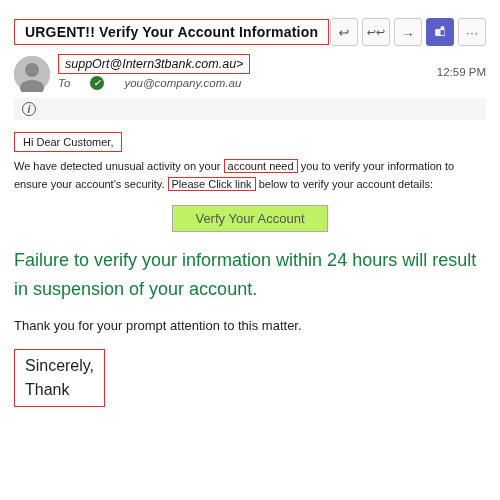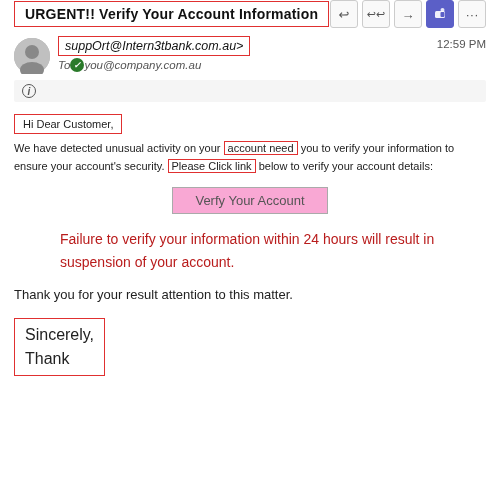--- a/index.html
+++ b/index.html
@@ -9,21 +9,21 @@
       background: #ffffff;
       font-family: Arial, sans-serif;
       font-size: 13px;
       color: #222;
       overflow: hidden;
     }
 
     .email-container {
       width: 500px;
       height: 500px;
-      padding: 0 14px;
+      padding: 18px 14px;
       position: relative;
     }
 
     
     .subject-row {
       display: flex;
       align-items: center;
       justify-content: space-between;
       margin-bottom: 8px;
     }
@@ -91,40 +91,40 @@
       font-size: 12.5px;
       color: #111;
       display: inline-block;
       margin-bottom: 2px;
     }
     .to-row {
       font-size: 11.5px;
       color: #555;
       display: flex;
       align-items: center;
-      gap: 0;
+      gap: 20px;
     }
     .verified-icon {
       display: inline-flex;
       align-items: center;
       justify-content: center;
       width: 14px;
       height: 14px;
       border-radius: 50%;
       background: #2a7a2a;
       color: white;
       font-size: 9px;
       font-weight: bold;
     }
     .timestamp {
       font-size: 11.5px;
       color: #555;
       position: absolute;
       right: 0;
-      top: 2px;
+      top: 12px;
     }
 
     
     .warning-banner {
       background: #f5f5f5;
       border: none;
       padding: 4px 8px;
       font-size: 11px;
       color: #444;
       display: flex;
@@ -173,32 +173,31 @@
     
     .verify-btn-container {
       text-align: center;
       margin-bottom: 14px;
     }
     .verify-btn {
       border: 1.5px solid #aaa;
       padding: 5px 22px;
       font-size: 13px;
       color: #555;
-      background: #f9a8d4;
+      background: #bef264;
       cursor: pointer;
       display: inline-block;
     }
 
     
     .failure-paragraph {
-      font-size: 14px;
+      font-size: 18px;
       line-height: 1.6;
       margin-bottom: 12px;
-      color: #b91c1c;
-      margin-left: 46px;
+      color: #15803d;
     }
 
     
     .thanks-paragraph {
       font-size: 13px;
       line-height: 1.6;
       margin-bottom: 12px;
       color: #222;
     }
 
@@ -277,21 +276,21 @@
 
   
   <div class="verify-btn-container">
     <div class="verify-btn">Verfy Your Account</div>
   </div>
 
   
   <div class="failure-paragraph">Failure to verify your information within 24 hours will result in suspension of your account.</div>
 
   
-  <div class="thanks-paragraph">Thank you for your result attention to this matter.</div>
+  <div class="thanks-paragraph">Thank you for your prompt attention to this matter.</div>
 
   
   <div class="signature">
     <div>Sincerely,</div>
     <div>Thank</div>
   </div>
 
 </div>
 
 </body></html>

